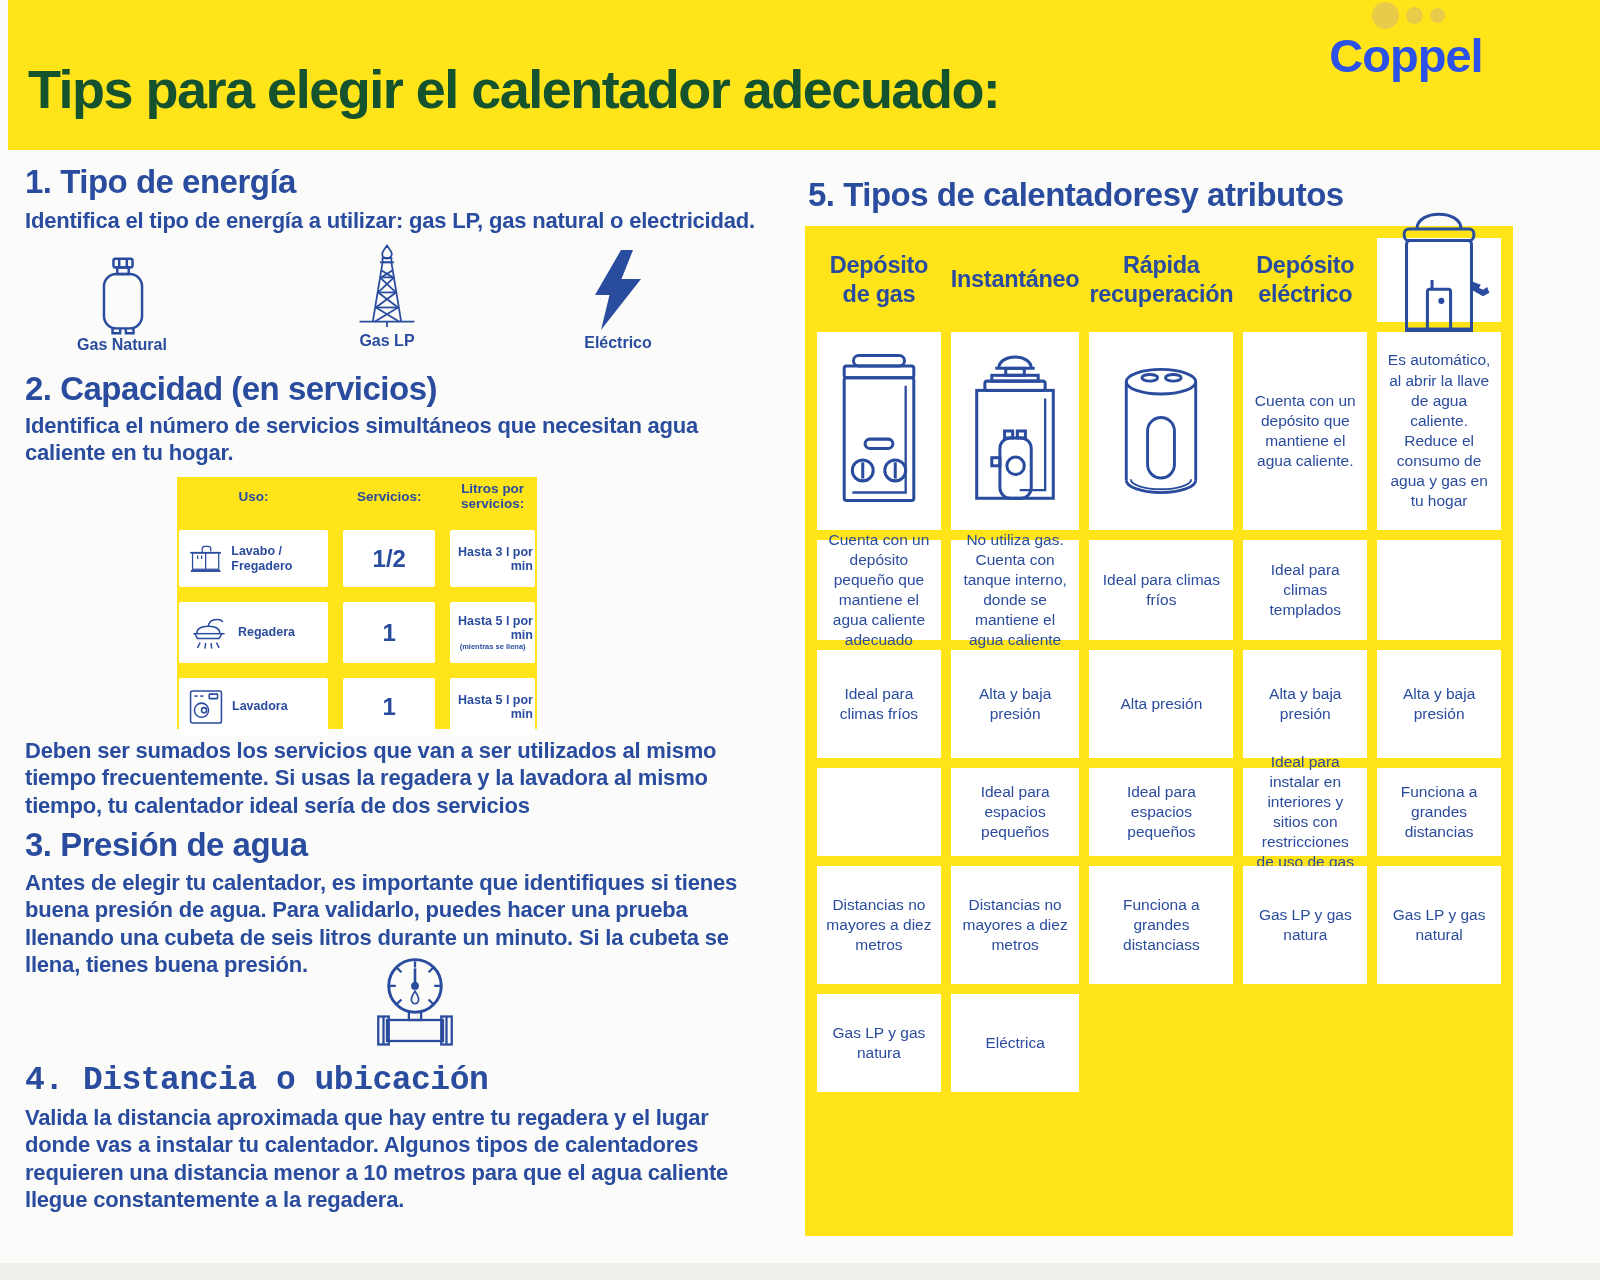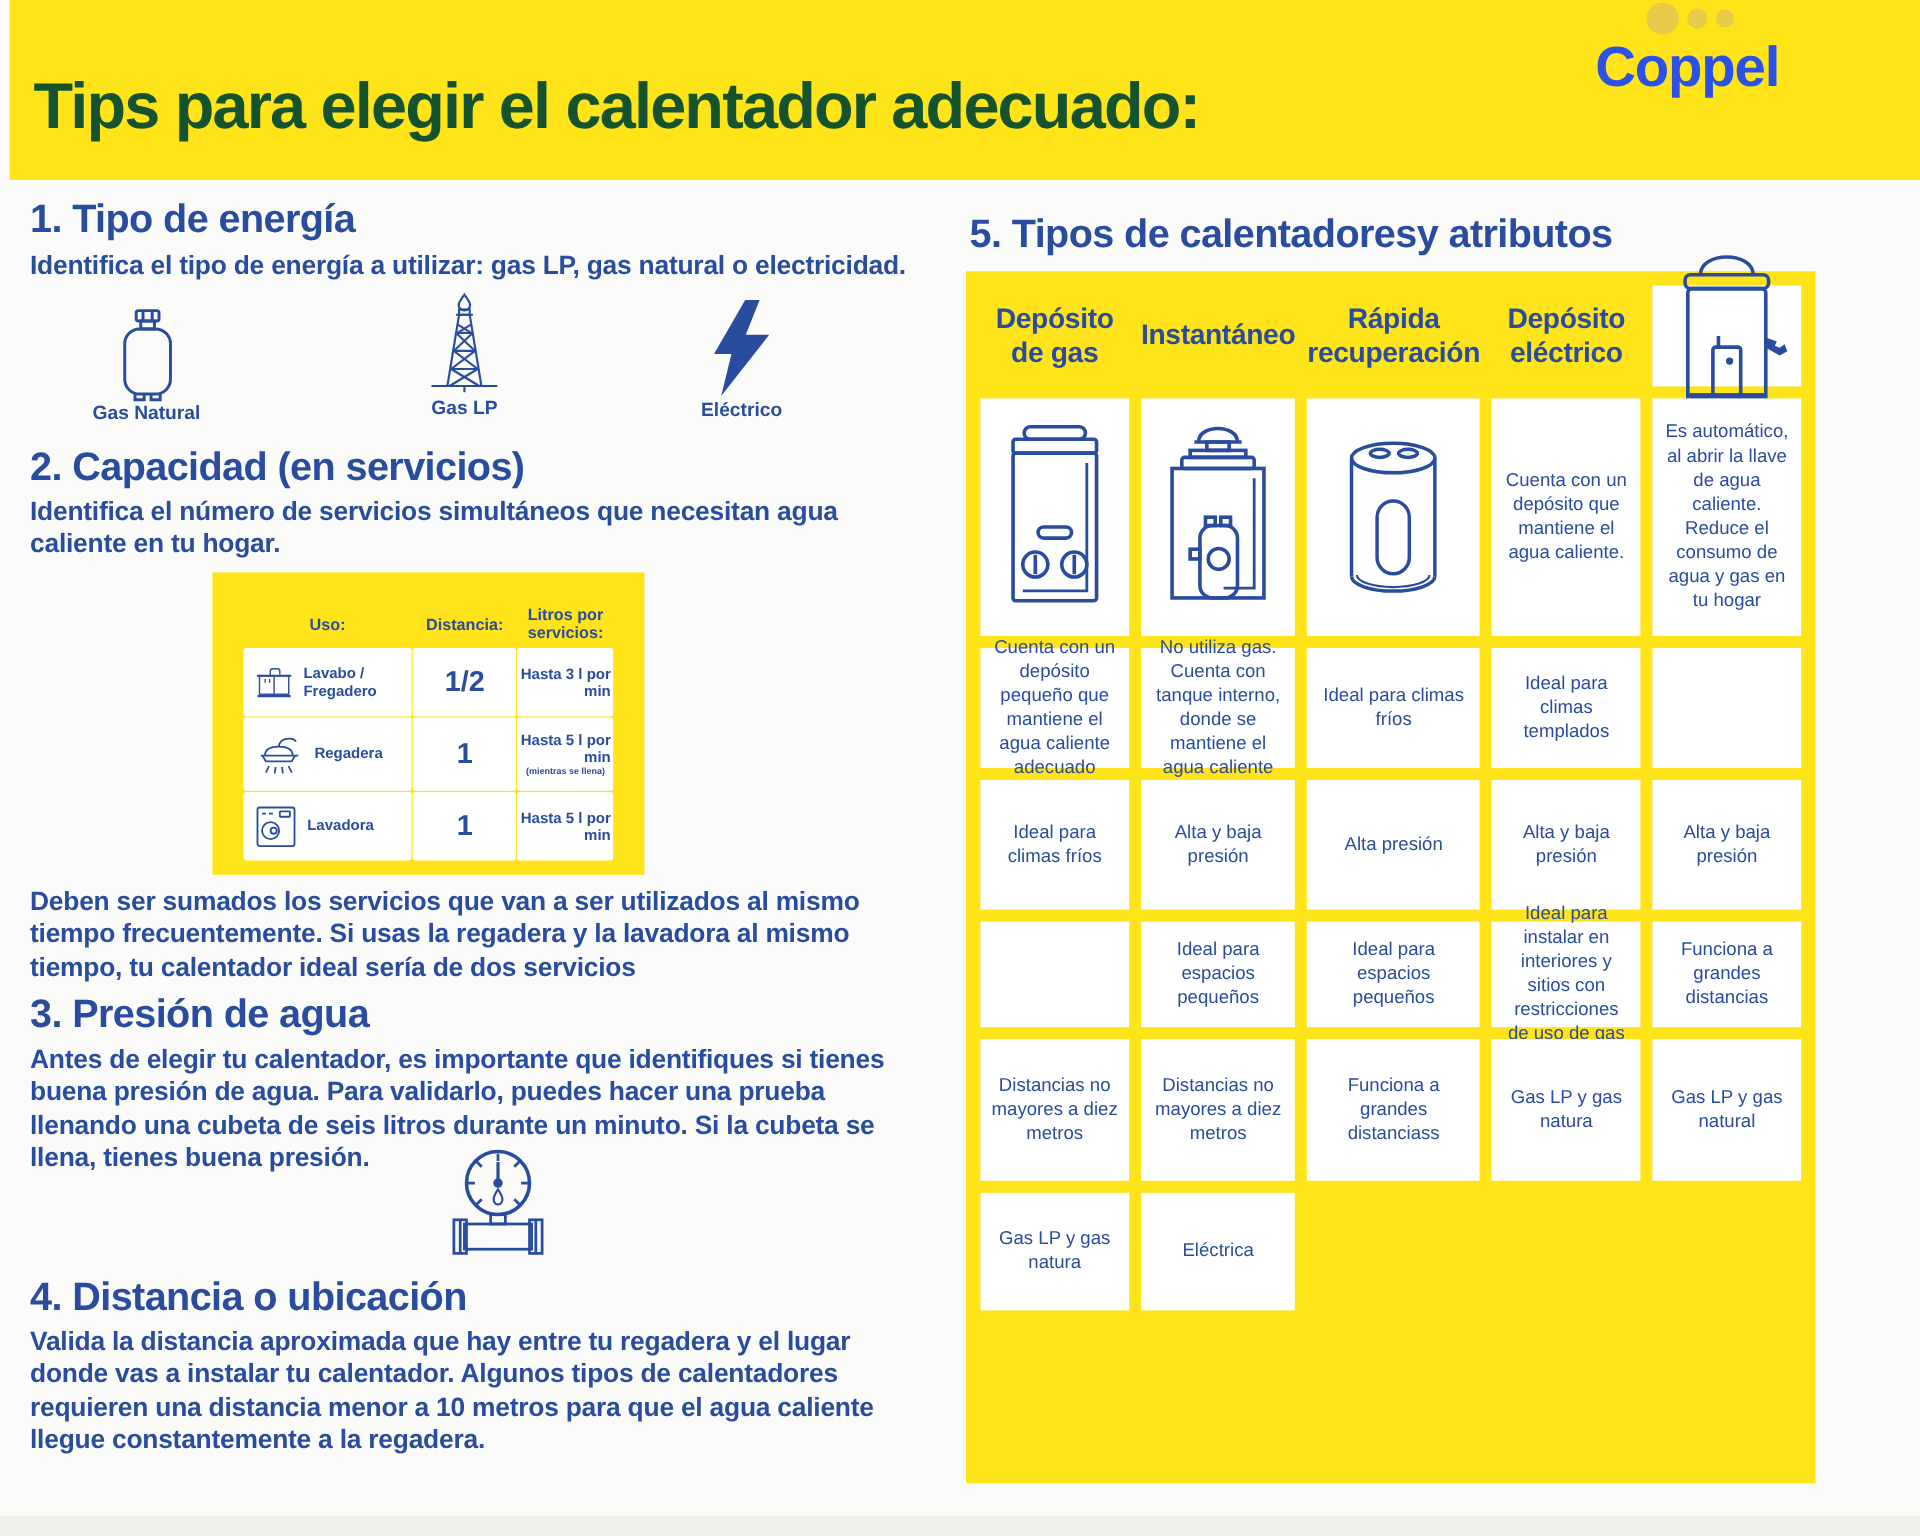--- a/index.html
+++ b/index.html
@@ -26,21 +26,21 @@
   .logo-word{font-size:47px;font-weight:bold;color:var(--logo-blue);letter-spacing:-1px;line-height:1;}
 
   
   .h2{font-size:33px;font-weight:bold;letter-spacing:-0.5px;}
   .para{font-size:22px;font-weight:bold;line-height:1.24;letter-spacing:-0.2px;}
   .icon-label{font-size:16px;font-weight:bold;text-align:center;}
 
   
   .cap-table{left:177px;top:477px;width:360px;height:252px;background:var(--yellow);
     display:grid;grid-template-columns:1.62fr 1fr 0.92fr;grid-template-rows:36px 57px 61px 57px;
-    gap:1px;padding:26px;}
+    gap:15px;padding:2px;}
   .cap-head{display:flex;align-items:center;justify-content:center;text-align:center;
     font-size:13.5px;font-weight:bold;line-height:1.1;}
   .cap-cell{background:#fff;border-radius:2px;display:flex;align-items:center;justify-content:center;}
   .cap-use{justify-content:flex-start;gap:8px;padding-left:9px;}
   .cap-use .lbl{font-size:12.5px;font-weight:bold;line-height:1.15;}
   .cap-num{font-size:24px;font-weight:bold;}
   .cap-lit{flex-direction:column;text-align:right;padding:2px;}
   .cap-lit .v{font-size:12.5px;font-weight:bold;line-height:1.12;}
   .cap-lit .n{font-size:7.5px;font-weight:bold;}
 
@@ -116,21 +116,21 @@
   <svg class="abs" style="left:588px;top:248px;" width="60" height="84" viewBox="0 0 60 84">
     <path d="M33 2 L7 47 H21.5 L13 82 L53 31 H33.5 L45 2 Z" fill="currentColor"></path>
   </svg>
   <div class="abs icon-label" style="left:550px;top:334px;width:136px;">Eléctrico</div>
 
   <div class="abs h2" style="left:25px;top:370px;">2. Capacidad (en servicios)</div>
   <div class="abs para" style="left:25px;top:412px;width:740px;">Identifica el número de servicios simultáneos que necesitan agua caliente en tu hogar.</div>
 
   <div class="abs cap-table">
     <div class="cap-head">Uso:</div>
-    <div class="cap-head">Distancia:</div>
+    <div class="cap-head">Servicios:</div>
     <div class="cap-head">Litros por servicios:</div>
 
     <div class="cap-cell cap-use">
       <svg width="42" height="36" viewBox="0 0 62 52" fill="none" stroke="currentColor" stroke-width="2.2">
         <path d="M25 14 V8 q0 -4 4 -4 h7 q4 0 4 4 v5"></path>
         <line x1="4" y1="15" x2="58" y2="15" stroke-width="3"></line>
         <rect x="8" y="15" width="46" height="29"></rect>
         <line x1="31" y1="15" x2="31" y2="44"></line>
         <line x1="17" y1="20" x2="17" y2="26"></line>
           <line x1="24" y1="20" x2="24" y2="26"></line>
@@ -199,21 +199,21 @@
     <circle cx="56" cy="38" r="3.2" fill="currentColor"></circle>
     <path d="M56 44 c-4.5 7 -5.5 10.5 -2.5 13.5 a4.8 4.8 0 0 0 5 0 c3 -3 2 -6.5 -2.5 -13.5 z" stroke-width="2"></path>
     <rect x="49" y="68" width="14" height="9"></rect>
     <rect x="24" y="77" width="64" height="24"></rect>
     <rect x="14" y="73" width="12" height="32"></rect>
       <line x1="20" y1="73" x2="20" y2="105"></line>
     <rect x="86" y="73" width="12" height="32"></rect>
       <line x1="92" y1="73" x2="92" y2="105"></line>
   </svg>
 
-  <div class="abs h2" style="left:25px;top:1062px;">4. Distancia o ubicación</div>
+  <div class="abs h2" style="left:25px;top:1062px;font-family:Liberation Mono, monospace;">4. Distancia o ubicación</div>
   <div class="abs para" style="left:25px;top:1104px;width:742px;">Valida la distancia aproximada que hay entre tu regadera y el lugar donde vas a instalar tu calentador. Algunos tipos de calentadores requieren una distancia menor a 10 metros para que el agua caliente llegue constantemente a la regadera.</div>
 
   <div class="abs h2" style="left:808px;top:176px;">5. Tipos de calentadoresy atributos</div>
 
   <div class="abs s5-table">
     <div class="s5-head">Depósito de gas</div>
     <div class="s5-head">Instantáneo</div>
     <div class="s5-head">Rápida recuperación</div>
     <div class="s5-head">Depósito eléctrico</div>
 

